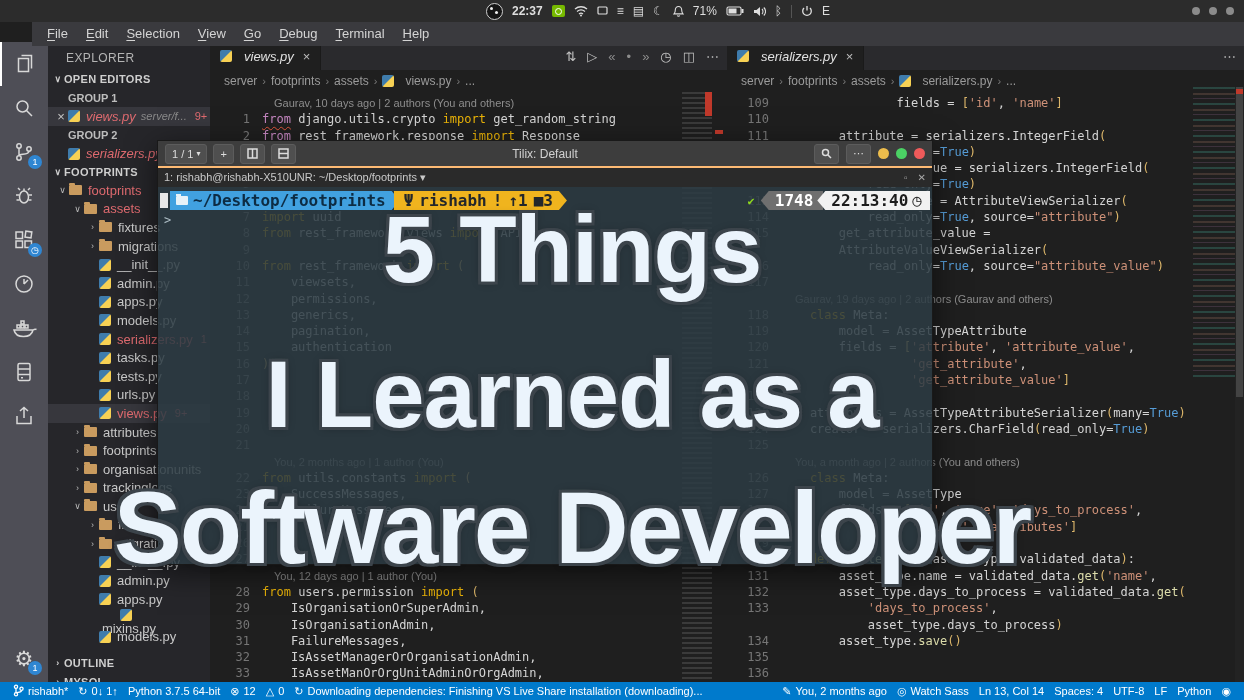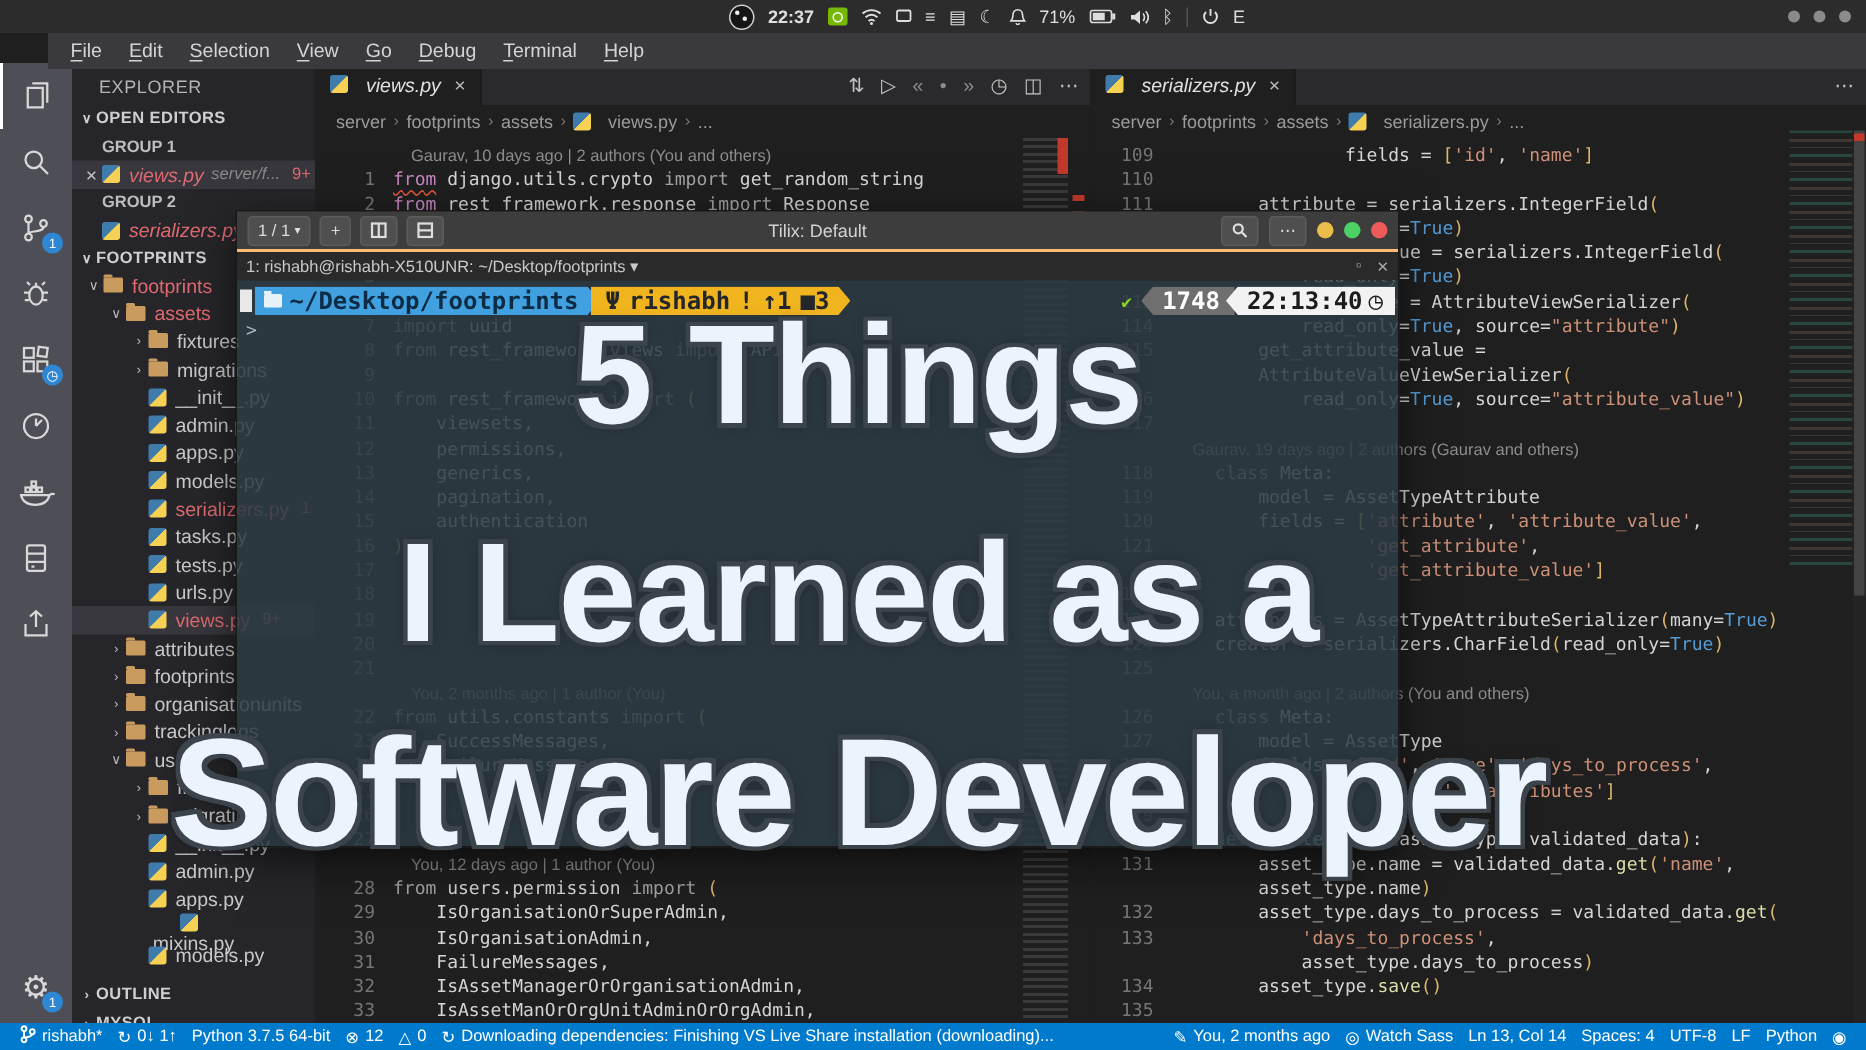--- a/index.html
+++ b/index.html
@@ -65,21 +65,21 @@
   .ed-tools{position:absolute;right:8px;top:0;height:28px;display:flex;align-items:center;gap:11px;color:#c2c2c2;font-size:13px;}
   .crumbs{height:22px;display:flex;align-items:center;padding-left:14px;font-size:12px;color:#9b9b9b;gap:5px;}
   .crumbs .sep{color:#7a7a7a;font-size:11px;}
   .code{position:absolute;left:0;top:50px;right:0;bottom:0;padding:3px 0 0 12px;
         font-family:"DejaVu Sans Mono","Liberation Mono",monospace;font-size:12px;}
   .row{height:16.3px;white-space:pre;line-height:16.3px;}
   .ln{display:inline-block;width:28px;margin-right:12px;text-align:right;color:#767676;}
   .ed-right .ln{width:30px;}
   .lens{font-family:"Liberation Sans",sans-serif;font-size:11px;color:#8d8d8d;margin-left:52px;}
   .ed-right .lens{margin-left:56px;}
-  .k{color:#a3a3a3;}
+  .k{color:#eab308;}
   .ku{color:#c586c0;text-decoration:underline wavy #e0563c;text-decoration-thickness:1px;text-underline-offset:3px;}
   .n{color:#d4d4d4;}
   .s{color:#ce9178;}
   .b{color:#569cd6;}
   .p{color:#dcb66a;}
   .f{color:#dcdcaa;}
   
   .mmL{position:absolute;left:472px;top:50px;width:30px;bottom:0;
        background:repeating-linear-gradient(180deg,rgba(200,200,200,.16) 0 2px,transparent 2px 5px);}
   .mmL-red{position:absolute;left:495px;top:50px;width:8px;height:24px;background:#c0392b;}
@@ -570,21 +570,20 @@
         <div class="row"><span class="ln">124</span><span class="n">    creator = serializers.CharField</span><span class="p">(</span><span class="n">read_only=</span><span class="b">True</span><span class="p">)</span></div>
         <div class="row"><span class="ln">125</span></div>
         <div class="row"><span class="lens">You, a month ago | 2 authors (You and others)</span></div>
         <div class="row"><span class="ln">126</span><span class="k">    class</span><span class="n"> Meta:</span></div>
         <div class="row"><span class="ln">127</span><span class="n">        model = AssetType</span></div>
         <div class="row"><span class="ln">128</span><span class="n">        fields = </span><span class="p">[</span><span class="s">'id'</span><span class="n">, </span><span class="s">'name'</span><span class="n">, </span><span class="s">'days_to_process'</span><span class="n">,</span></div>
         <div class="row"><span class="ln"></span><span class="n">                  </span><span class="s">'colour'</span><span class="n">, </span><span class="s">'attributes'</span><span class="p">]</span></div>
         <div class="row"><span class="ln">129</span></div>
         <div class="row"><span class="ln">130</span><span class="k">    def</span><span class="n"> </span><span class="f">update</span><span class="p">(</span><span class="n">self, asset_type, validated_data</span><span class="p">)</span><span class="n">:</span></div>
         <div class="row"><span class="ln">131</span><span class="n">        asset_type.name = validated_data.</span><span class="f">get</span><span class="p">(</span><span class="s">'name'</span><span class="n">,</span></div>
-        <div class="row"><span class="ln"></span><span class="n">        asset_type.name</span><span class="p">)</span></div>
         <div class="row"><span class="ln">132</span><span class="n">        asset_type.days_to_process = validated_data.</span><span class="f">get</span><span class="p">(</span></div>
         <div class="row"><span class="ln">133</span><span class="n">            </span><span class="s">'days_to_process'</span><span class="n">,</span></div>
         <div class="row"><span class="ln"></span><span class="n">            asset_type.days_to_process</span><span class="p">)</span></div>
         <div class="row"><span class="ln">134</span><span class="n">        asset_type.</span><span class="f">save</span><span class="p">()</span></div>
         <div class="row"><span class="ln">135</span></div>
         <div class="row"><span class="ln">136</span></div>
       </div>
     <div class="mmR"></div>
     <div class="sbarR">
       <div class="thumb"></div>

